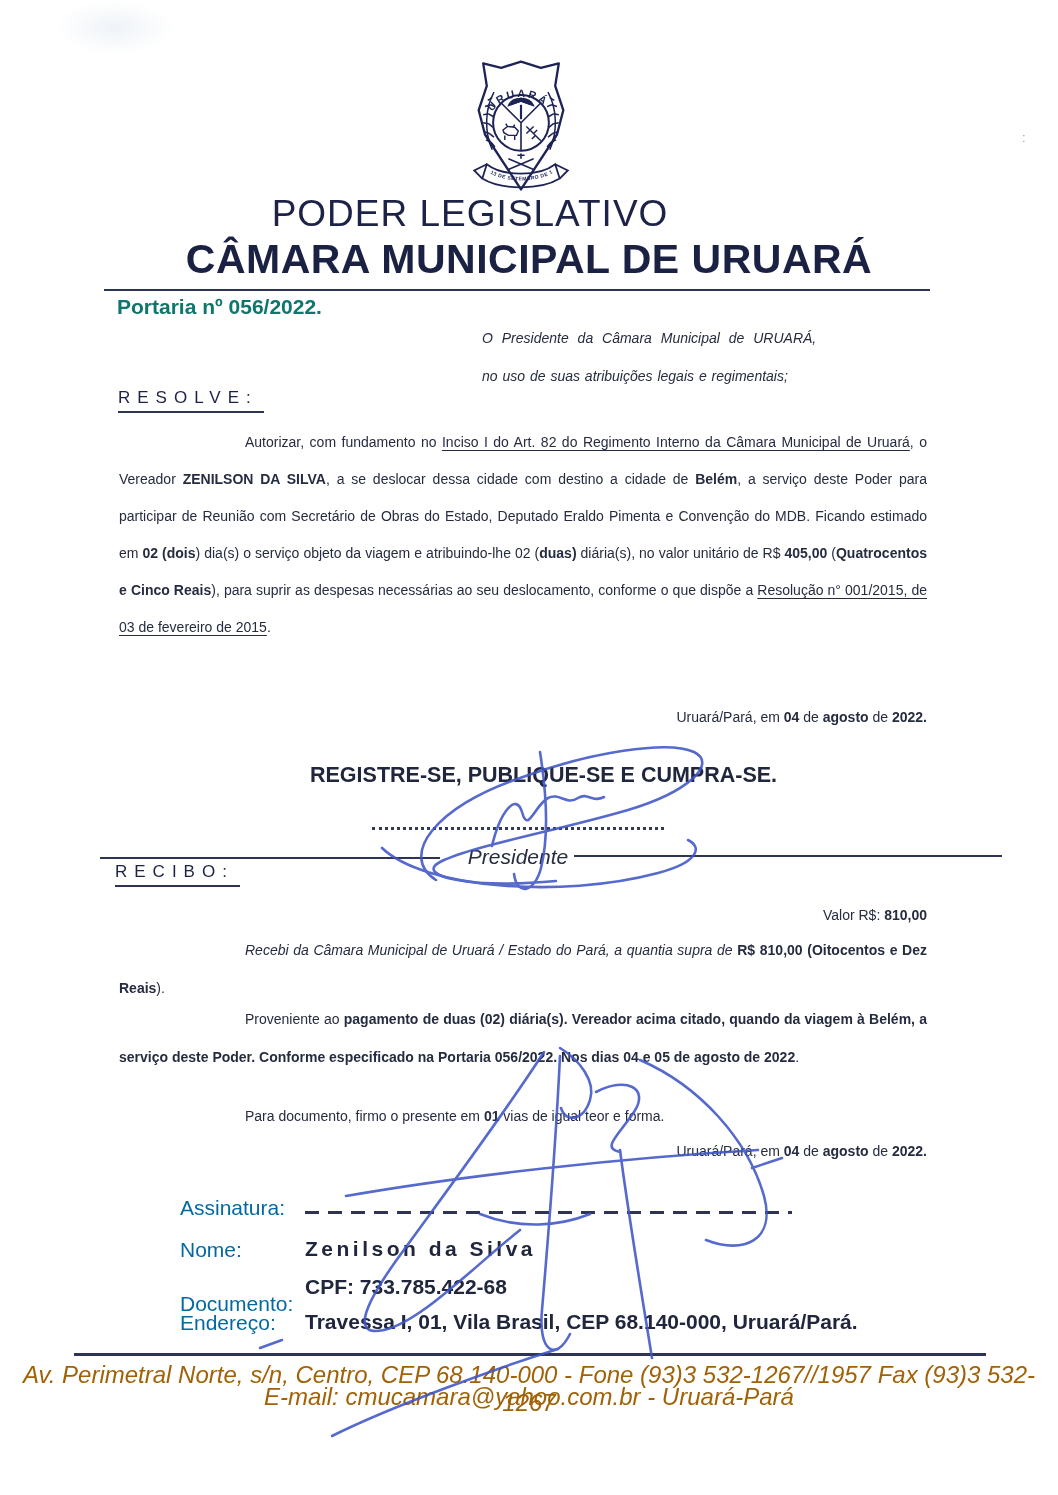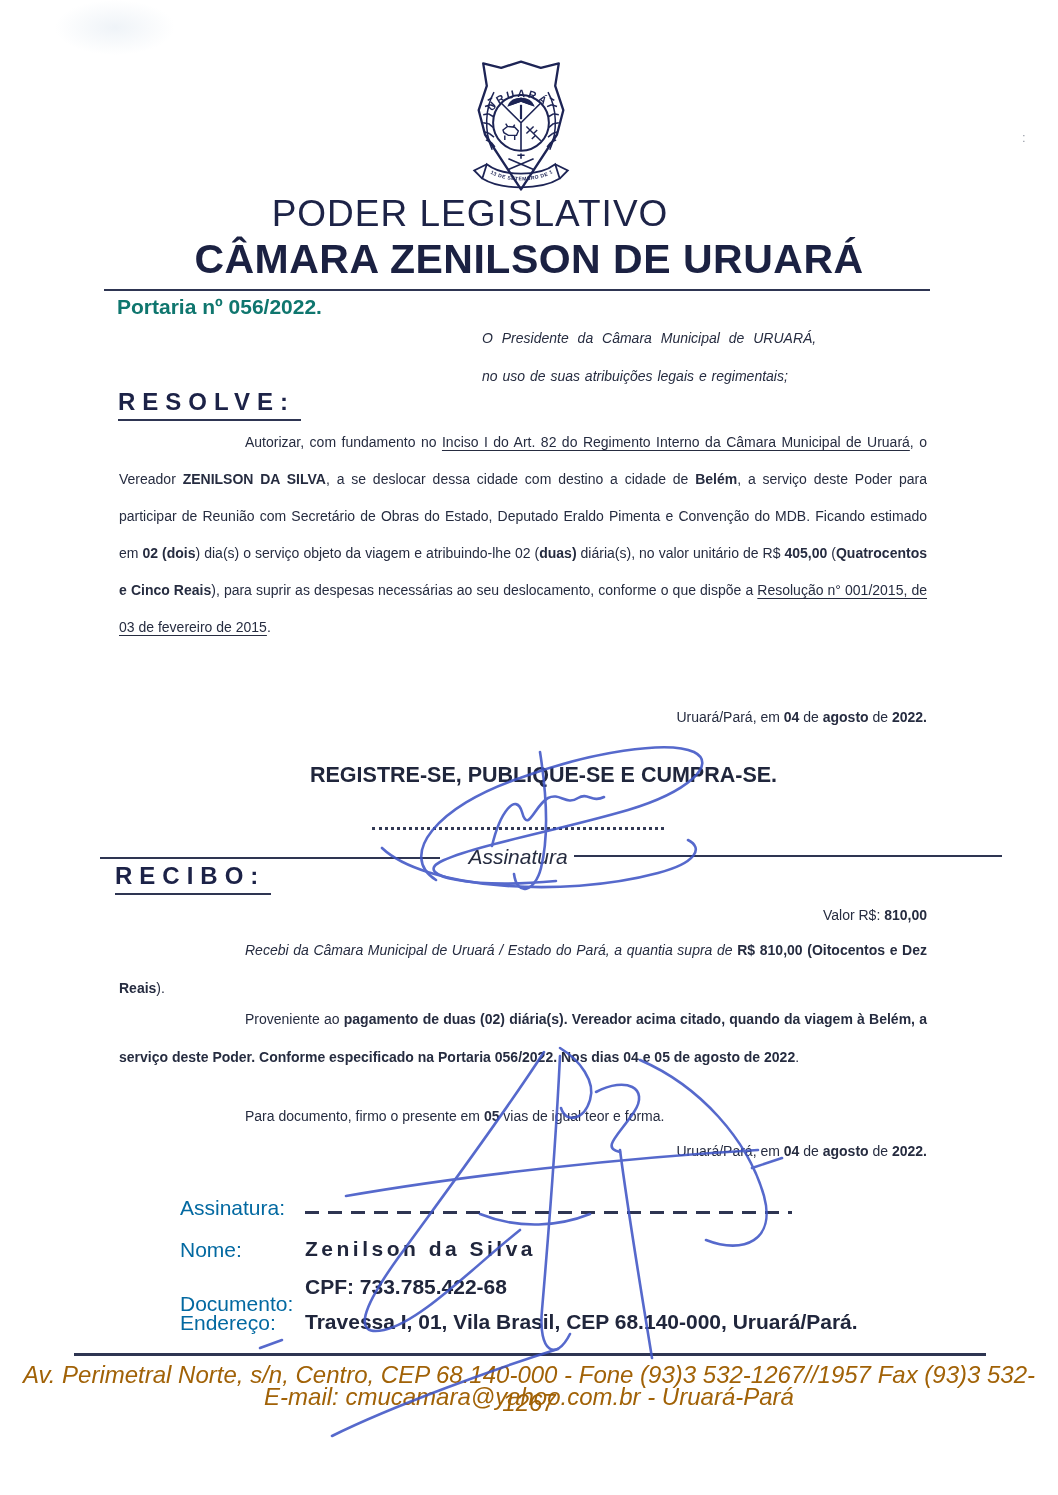--- a/index.html
+++ b/index.html
@@ -12,21 +12,21 @@
   .abs{position:absolute;}
   .b{font-weight:700;}
   .i{font-style:italic;}
   .u{text-decoration:underline;text-underline-offset:3px;}
   .body-text{font-size:14px;line-height:37px;color:#262c40;}
   .just{text-align:justify;}
   .indent{text-indent:126px;}
   .right{text-align:right;}
   .center{text-align:center;}
   .heading-spread{
-    font-size:24px;font-weight:700;letter-spacing:7px;color:#1c2247;
+    font-size:17px;font-weight:400;letter-spacing:7px;color:#1c2247;
     border-bottom:2.5px solid #2e3552;padding:0 6px 3px 0;display:inline-block;
   }
   .rule{border-top:2.5px solid #2e3552;height:0;}
   .thinrule{border-top:2px solid #2e3552;height:0;}
   .dotted-line{border-bottom:3.5px dotted #333a54;height:0;}
   .dash-line{
     height:3px;
     background:repeating-linear-gradient(90deg,#2e3552 0 14px,transparent 14px 23px);
   }
   .title1{font-size:37px;letter-spacing:1px;color:#1d2347;}
@@ -98,49 +98,49 @@
     <text font-family="Liberation Sans, sans-serif" font-size="12" font-weight="bold" fill="#1d2455" letter-spacing="2.5">
       <textPath href="#arcTop" startOffset="8%">URUARÁ</textPath>
     </text>
     <text font-family="Liberation Sans, sans-serif" font-size="5.6" font-weight="bold" fill="#1d2455" letter-spacing=".5">
       <textPath href="#arcBanner" startOffset="4%">13 DE SETEMBRO DE 1987</textPath>
     </text>
   </svg>
 </div>
 
 <div class="abs title1 center" style="top:193px;left:0;width:940px;">PODER LEGISLATIVO</div>
-<div class="abs title2 center" style="top:236px;left:0;width:1058px;">CÂMARA ZENILSON DE URUARÁ</div>
+<div class="abs title2 center" style="top:236px;left:0;width:1058px;">CÂMARA MUNICIPAL DE URUARÁ</div>
 <div class="abs rule" style="top:289px;left:104px;width:826px;"></div>
 <div class="abs b" style="top:295px;left:117px;font-size:21px;color:#0f766e;">Portaria nº 056/2022.</div>
 
 <div class="abs body-text i" style="top:320px;left:482px;width:450px;word-spacing:5px;">O Presidente da Câmara Municipal de URUARÁ,</div>
 <div class="abs body-text i" style="top:358px;left:482px;width:450px;word-spacing:1px;">no uso de suas atribuições legais e regimentais;</div>
 
 <div class="abs" style="top:388px;left:118px;">
   <span class="heading-spread">RESOLVE:</span>
 </div>
 <div class="abs body-text just indent" style="top:424px;left:119px;width:808px;"><span>Autorizar, com fundamento no </span><span class="u">Inciso I do Art. 82 do Regimento Interno da Câmara Municipal de Uruará</span><span>, o Vereador </span><span class="b">ZENILSON DA SILVA</span><span>, a se deslocar dessa cidade com destino a cidade de </span><span class="b">Belém</span><span>, a serviço deste Poder para participar de Reunião com Secretário de Obras do Estado, Deputado Eraldo Pimenta e Convenção do MDB. Ficando estimado em </span><span class="b">02 (dois</span><span>) dia(s) o serviço objeto da viagem e atribuindo-lhe 02 (</span><span class="b">duas)</span><span> diária(s), no valor unitário de R$ </span><span class="b">405,00</span><span> (</span><span class="b">Quatrocentos e Cinco Reais</span><span>), para suprir as despesas necessárias ao seu deslocamento, conforme o que dispõe a </span><span class="u">Resolução n° 001/2015, de 03 de fevereiro de 2015</span><span>.</span></div>
 
 <div class="abs body-text right" style="top:699px;left:119px;width:808px;"><span>Uruará/Pará, em </span><span class="b">04</span><span> de </span><span class="b">agosto</span><span> de </span><span class="b">2022.</span></div>
 
 <div class="abs b" style="top:763px;left:310px;font-size:21.5px;color:#20263c;">REGISTRE-SE, PUBLIQUE-SE E CUMPRA-SE.</div>
 
 <div class="abs dotted-line" style="top:827px;left:372px;width:292px;"></div>
-<div class="abs body-text i center" style="top:838px;left:372px;width:292px;font-size:21px;">Assinatura</div>
+<div class="abs body-text i center" style="top:838px;left:372px;width:292px;font-size:21px;">Presidente</div>
 <div class="abs thinrule" style="top:857px;left:100px;width:340px;"></div>
 <div class="abs thinrule" style="top:855px;left:574px;width:428px;"></div>
 
 <div class="abs" style="top:862px;left:115px;">
   <span class="heading-spread">RECIBO:</span>
 </div>
 <div class="abs body-text right" style="top:897px;left:119px;width:808px;"><span>Valor R$: </span><span class="b">810,00</span></div>
 
 <div class="abs body-text just indent" style="top:931px;left:119px;width:808px;line-height:38px;"><span class="i">Recebi da Câmara Municipal de Uruará / Estado do Pará, a quantia supra de </span><span class="b">R$ 810,00 (Oitocentos e Dez Reais</span><span>).</span></div>
 <div class="abs body-text just indent" style="top:1000px;left:119px;width:808px;line-height:38px;"><span>Proveniente ao </span><span class="b">pagamento de duas (02) diária(s). Vereador acima citado, quando da viagem à Belém, a serviço deste Poder. Conforme especificado na Portaria 056/2022. Nos dias 04 e 05 de agosto de 2022</span><span>.</span></div>
-<div class="abs body-text indent" style="top:1098px;left:119px;width:808px;"><span>Para documento, firmo o presente em </span><span class="b">05</span><span> vias de igual teor e forma.</span></div>
+<div class="abs body-text indent" style="top:1098px;left:119px;width:808px;"><span>Para documento, firmo o presente em </span><span class="b">01</span><span> vias de igual teor e forma.</span></div>
 <div class="abs body-text right" style="top:1133px;left:119px;width:808px;"><span>Uruará/Pará, em </span><span class="b">04</span><span> de </span><span class="b">agosto</span><span> de </span><span class="b">2022.</span></div>
 
 <div class="abs field-label" style="top:1196px;left:180px;">Assinatura:</div>
 <div class="abs dash-line" style="top:1211px;left:305px;width:487px;"></div>
 
 <div class="abs field-label" style="top:1238px;left:180px;">Nome:</div>
 <div class="abs field-value" style="top:1237px;left:305px;letter-spacing:3.5px;">Zenilson da Silva</div>
 
 <div class="abs field-label" style="top:1292px;left:180px;">Documento:</div>
 <div class="abs field-value" style="top:1275px;left:305px;">CPF: 733.785.422-68</div>

